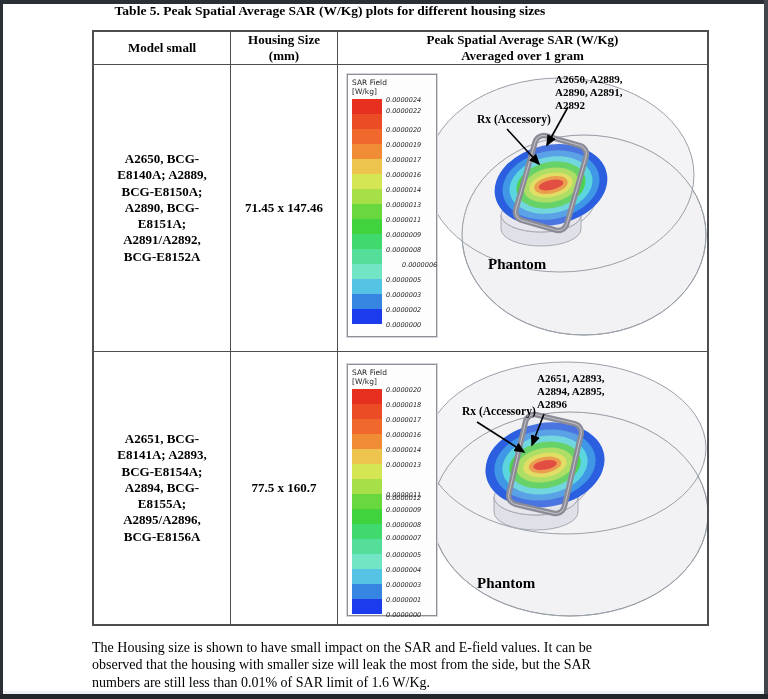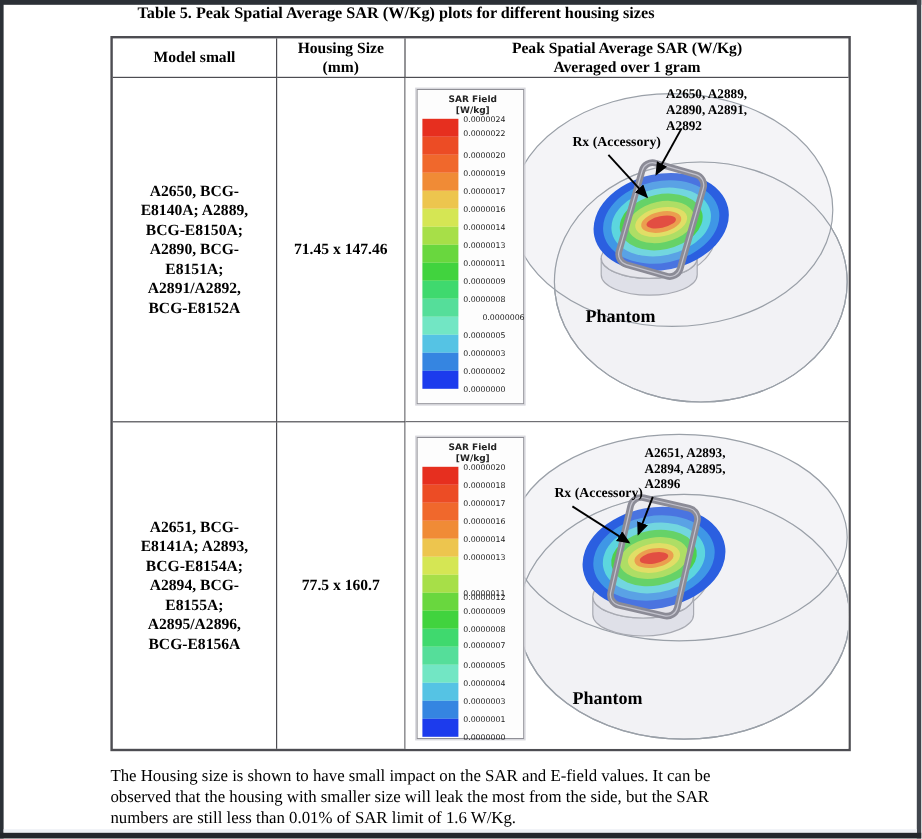--- a/index.html
+++ b/index.html
@@ -31,24 +31,24 @@
     display:flex; align-items:center; justify-content:center; text-align:center;
     font-weight:bold; font-size:13px; line-height:1.25; white-space:pre-line;
   }
   .plot-cell { position:relative; background:#ffffff; overflow:hidden; }
 
   .legend {
     position:absolute; left:9px; width:88px; background:#fdfdfd;
     border:1px solid #8f8f96; outline:1px solid #d4d4da; z-index:3;
   }
   .legend-title {
-    font-family:"DejaVu Sans", sans-serif; font-size:7.5px; font-weight:700;
-    color:#222; padding:3px 0 0 4px; line-height:1.25; white-space:pre-line;text-align:center;
-  }
-  .legend-bar { position:relative; margin:2px 0 0 4px; width:54px; }
+    font-family:"DejaVu Sans", sans-serif; font-size:7.5px; font-weight:400;
+    color:#222; padding:3px 0 0 4px; line-height:1.25; white-space:pre-line;
+  }
+  .legend-bar { position:relative; margin:2px 0 0 4px; width:54px;font-style:italic; }
   .band { width:30px; }
   .legend-label {
     position:absolute; left:34px; font-family:"DejaVu Sans", sans-serif;
     font-size:6.5px; color:#222; white-space:nowrap;
   }
 
   .plot-label {
     position:absolute; font-weight:bold; color:#000; white-space:pre-line;
     line-height:1.2; z-index:4;
   }

